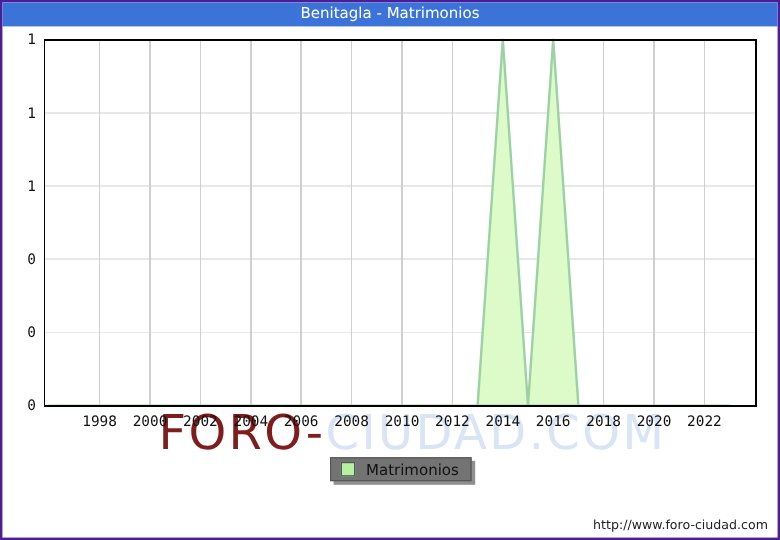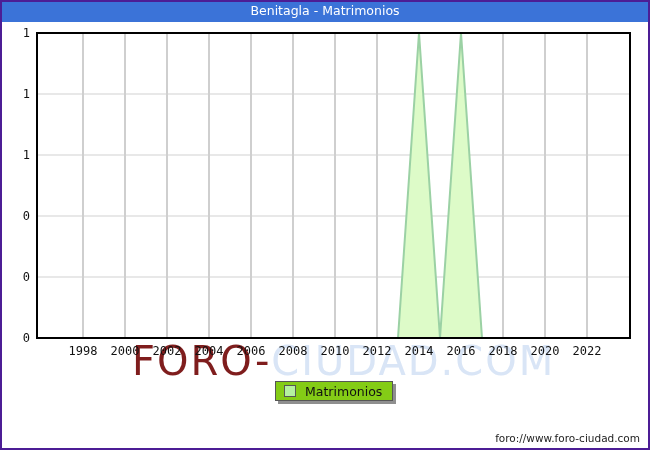--- a/index.html
+++ b/index.html
@@ -17,21 +17,21 @@
     position:absolute;left:130px;top:336px;z-index:1;
     font-size:40px;letter-spacing:2px;white-space:nowrap;
     font-family:"DejaVu Sans","Liberation Sans",sans-serif;
   }
   .wm1{color:#7f1d1d;}
   .wm2{color:#d9e5f6;margin-top:40px;}
   svg.chart{position:absolute;left:-2px;top:-2px;z-index:2;}
   .tick{font:12px "DejaVu Sans Mono","Liberation Mono",monospace;fill:#111;}
   .legend{
     position:absolute;left:273px;top:379px;z-index:3;
-    height:20px;box-sizing:border-box;background:#84cc16;
+    height:20px;box-sizing:border-box;background:#737373;
     border:1px solid #565656;box-shadow:3px 3px 0 #8f8f8f;
     display:flex;align-items:center;padding:0 10px 0 8px;
   }
   .swatch{
     width:10px;height:10px;background:#b5f1a0;border:1px solid #565656;
     display:inline-block;margin-right:9px;
   }
   .legend-label{font-size:12.5px;color:#111;white-space:nowrap;}
   .footer-url{
     position:absolute;right:8px;bottom:4px;z-index:3;
@@ -85,14 +85,14 @@
       <text x="30" y="220" text-anchor="end" class="tick">0</text>
       <text x="30" y="281" text-anchor="end" class="tick">0</text>
       <text x="30" y="342" text-anchor="end" class="tick">0</text>
     </svg>
 
   <div class="legend">
     <span class="swatch"></span>
     <span class="legend-label">Matrimonios</span>
   </div>
 
-  <div class="footer-url">foro://www.foro-ciudad.com</div>
+  <div class="footer-url">http://www.foro-ciudad.com</div>
 </div>
 
 </body></html>

